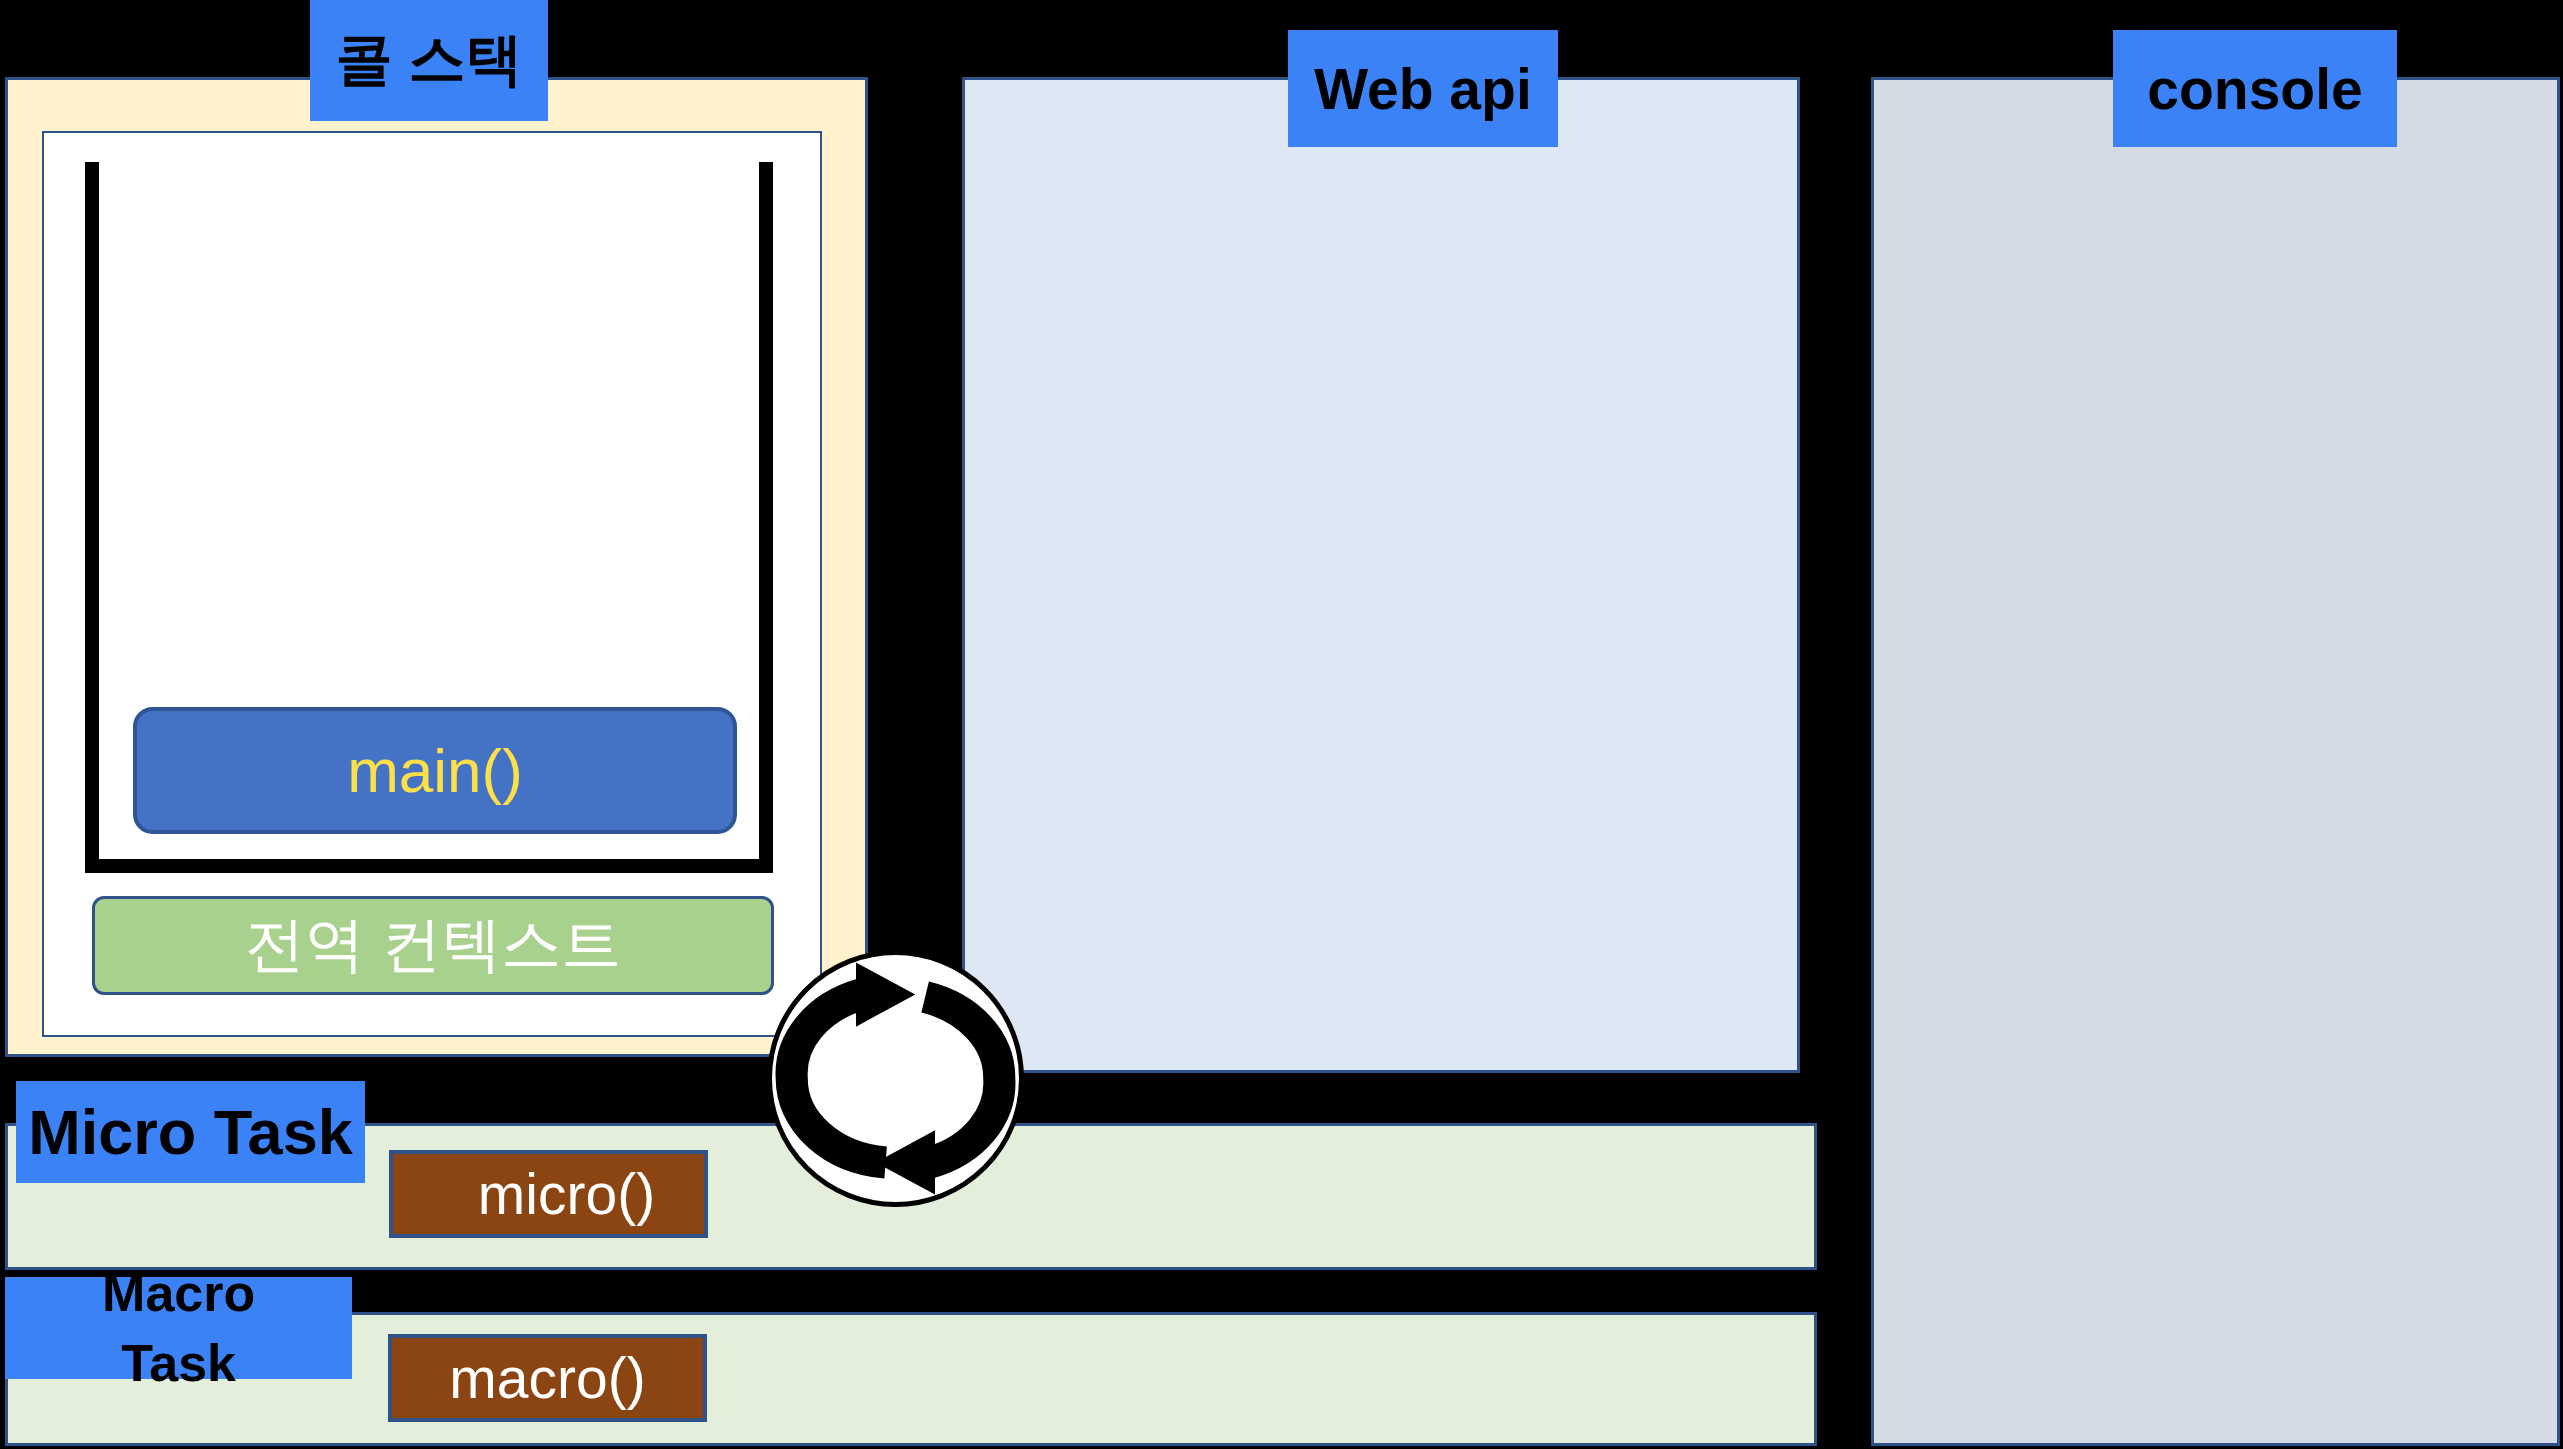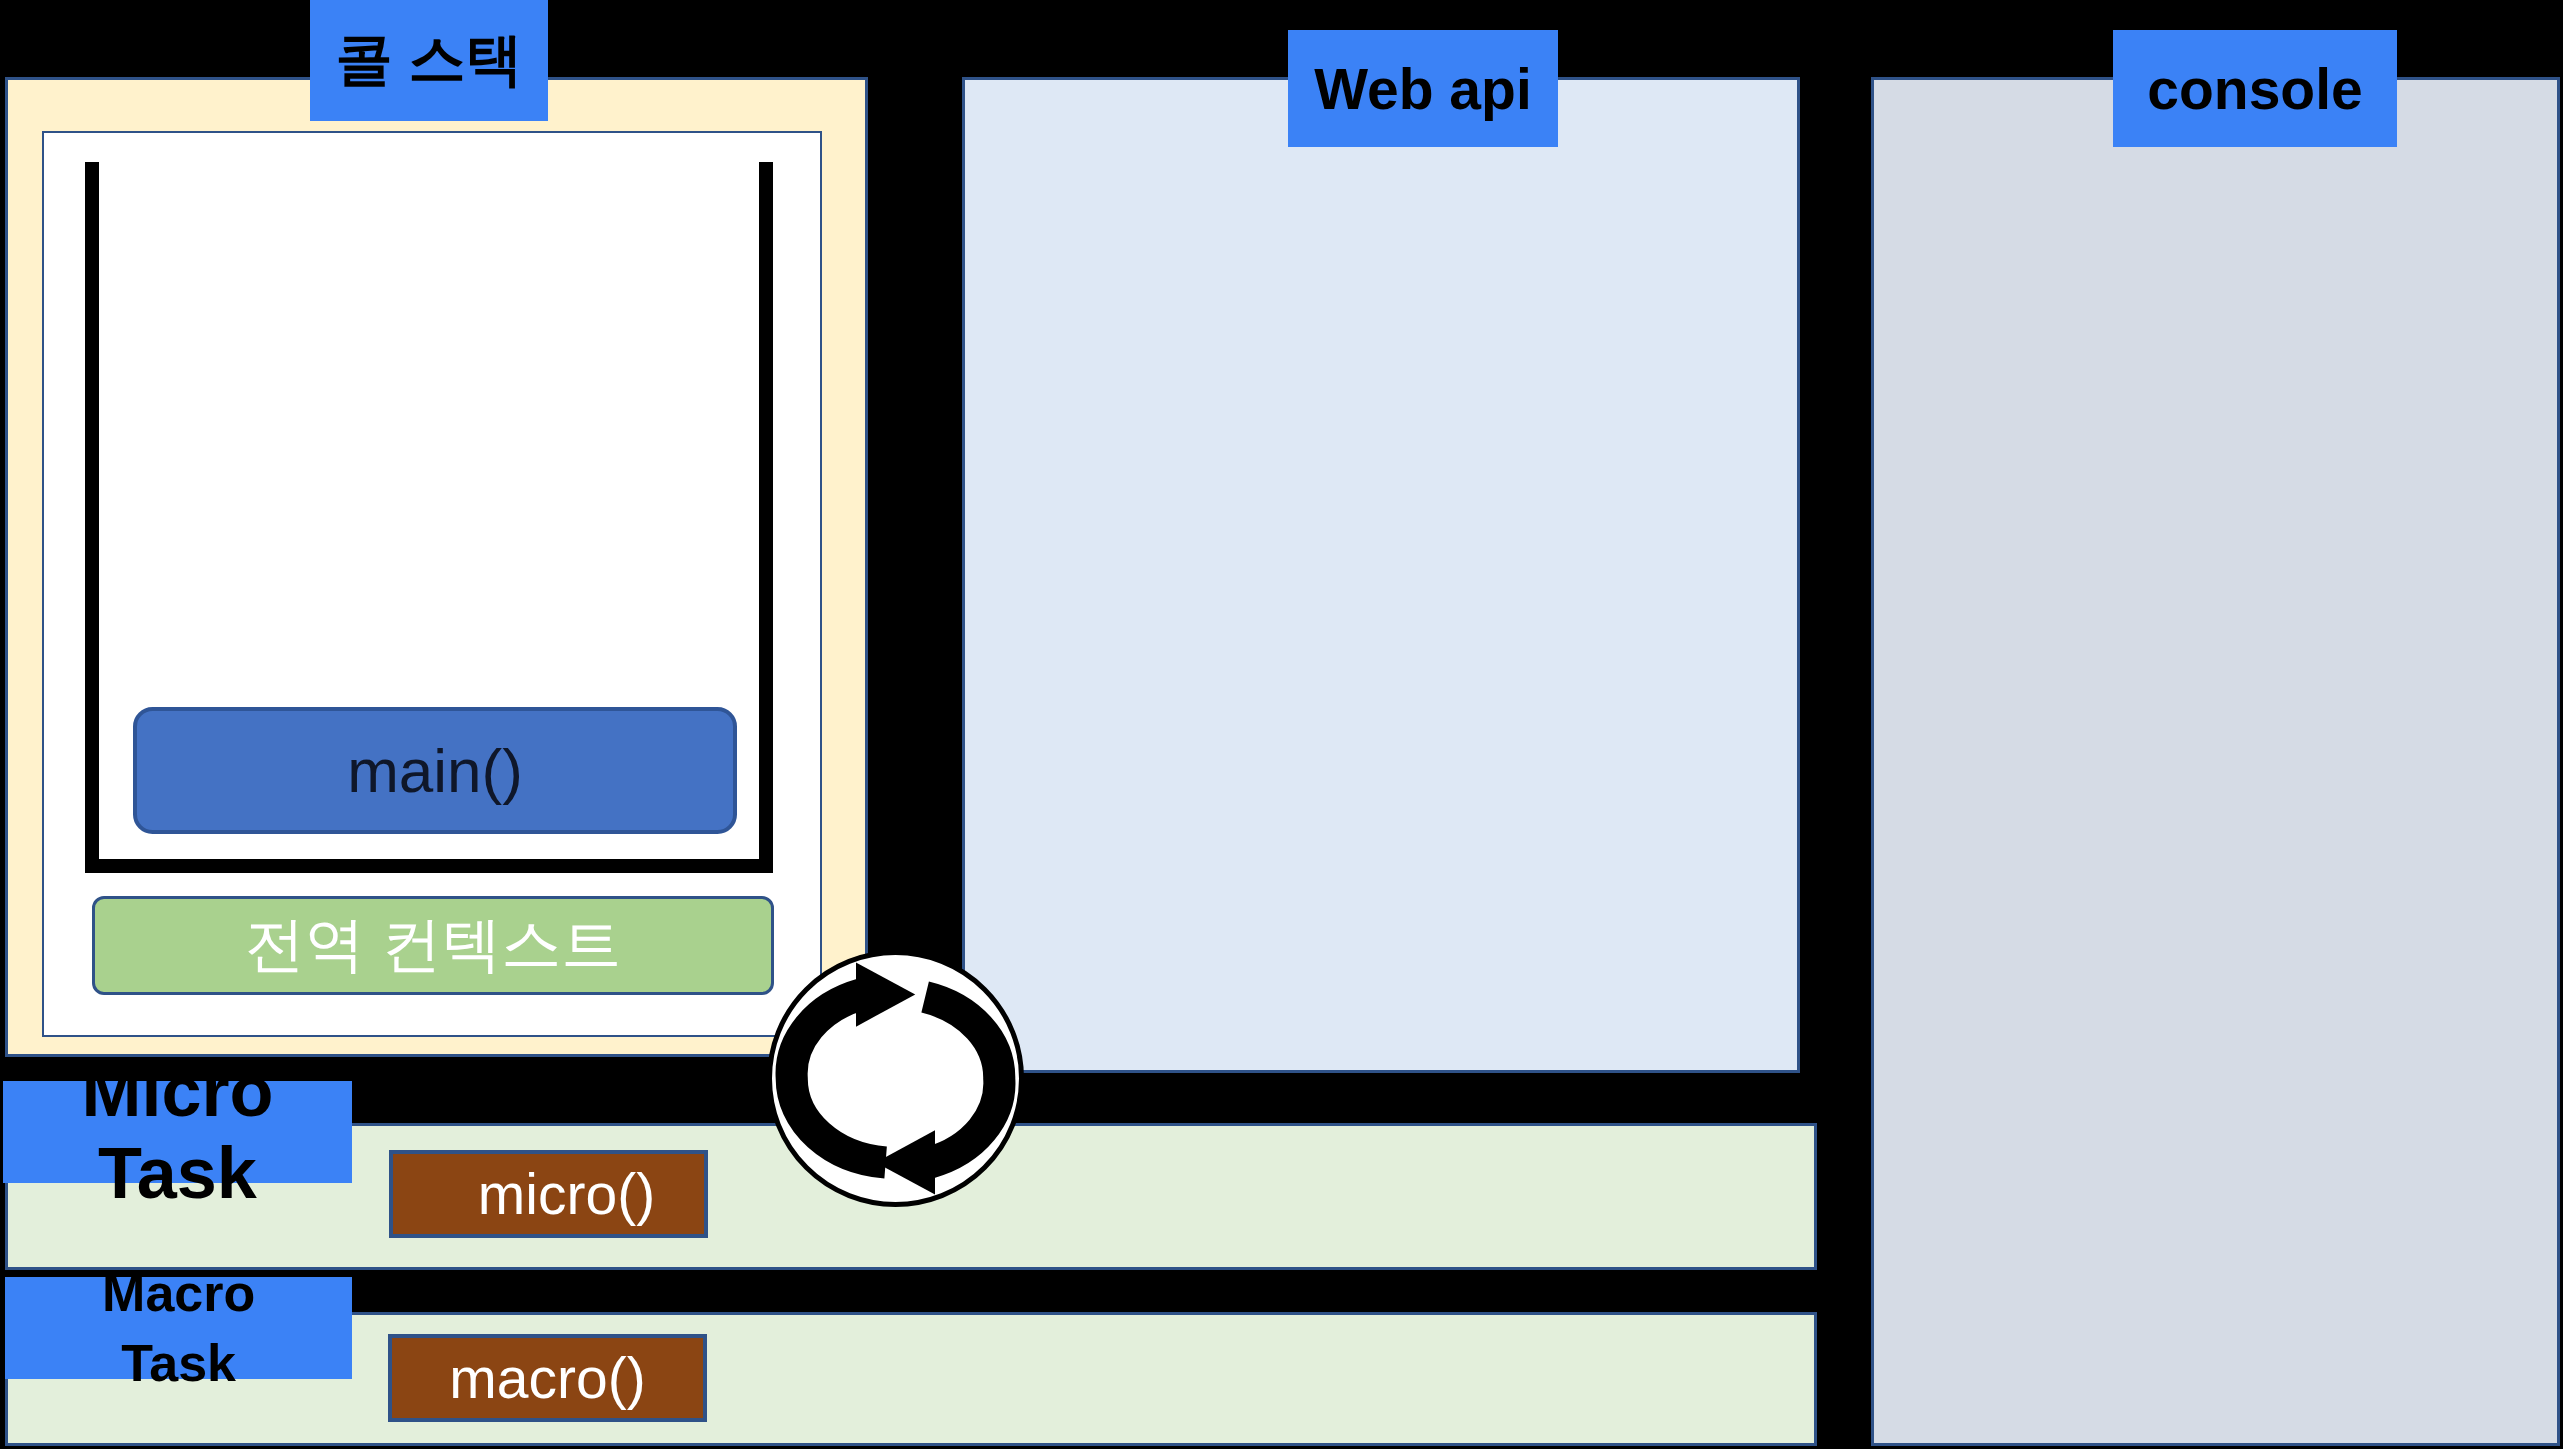--- a/index.html
+++ b/index.html
@@ -39,21 +39,21 @@
     border-left: 14.3px solid #000000;
     border-right: 14.3px solid #000000;
     border-bottom: 14.3px solid #000000;
     background: transparent;
   }
   .main-btn {
     left: 133px; top: 707px; width: 604px; height: 127px;
     background: #4472C4;
     border: 4.5px solid #2F5597;
     border-radius: 19.5px;
-    color: #0f172a;
+    color: #fde047;
     font-size: 62px;
     font-weight: 400;
   }
   .global-btn {
     left: 92px; top: 896px; width: 682px; height: 99px;
     background: #A9D18E;
     border: 3.9px solid #2F5288;
     border-radius: 12px;
     color: #FFFFFF;
     font-size: 60px;
@@ -63,21 +63,21 @@
   
   .title-label {
     background: #3b82f6;
     color: #000000;
     font-weight: 700;
     font-size: 57px;
   }
   .callstack-label { left: 310px; top: 0px;  width: 238px; height: 121px; }
   .webapi-label    { left: 1248px; top: 30px; width: 270px; height: 117px; margin-left: 40px; }
   .console-label   { left: 2113px; top: 30px; width: 284px; height: 117px; }
-  .micro-label     { left: 3px;   top: 1081px; width: 349px; height: 102px; font-size: 72px; }
+  .micro-label     { left: 16px;   top: 1081px; width: 349px; height: 102px; font-size: 63px; }
   .macro-label     { left: 5.2px;   top: 1277px; width: 347px; height: 102px;
                      font-size: 52px; line-height: 0.97; flex-direction: column; gap: 20px; }
 
   
   .webapi-box {
     left: 962px; top: 77px; width: 838px; height: 996px;
     background: #DEE8F5;
     border: 3.9px solid #2F5288;
   }
   .console-box {

